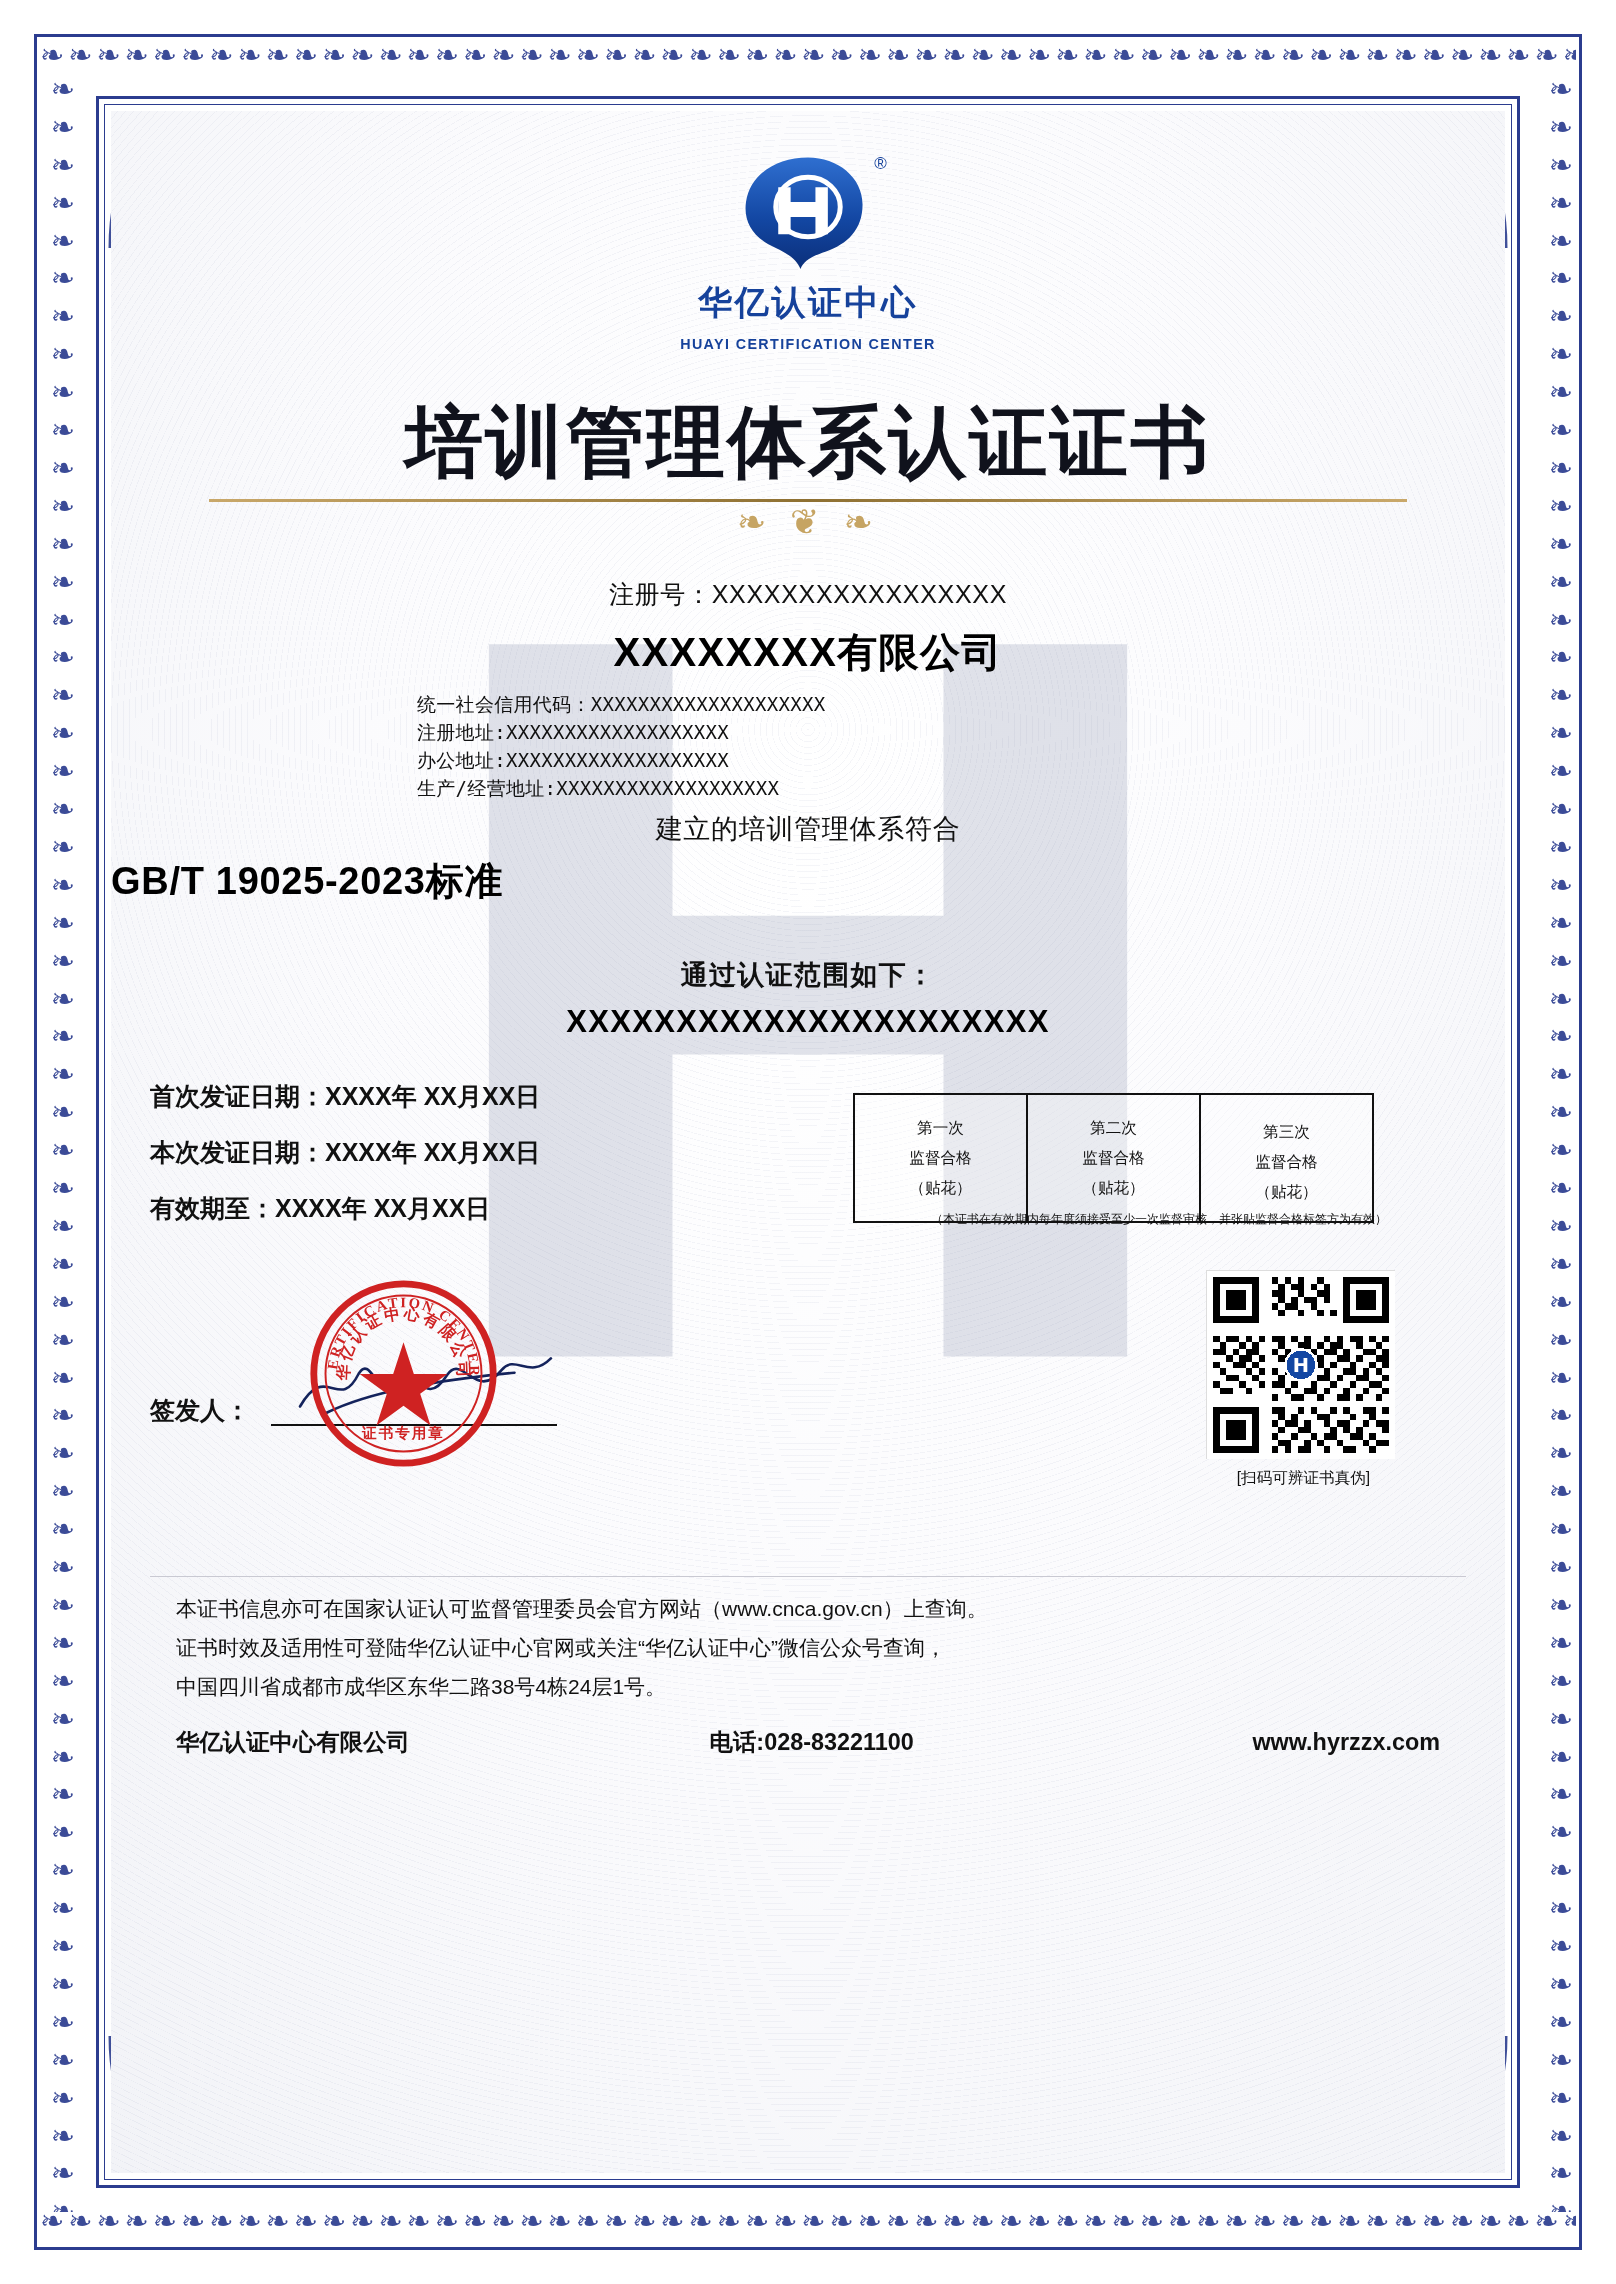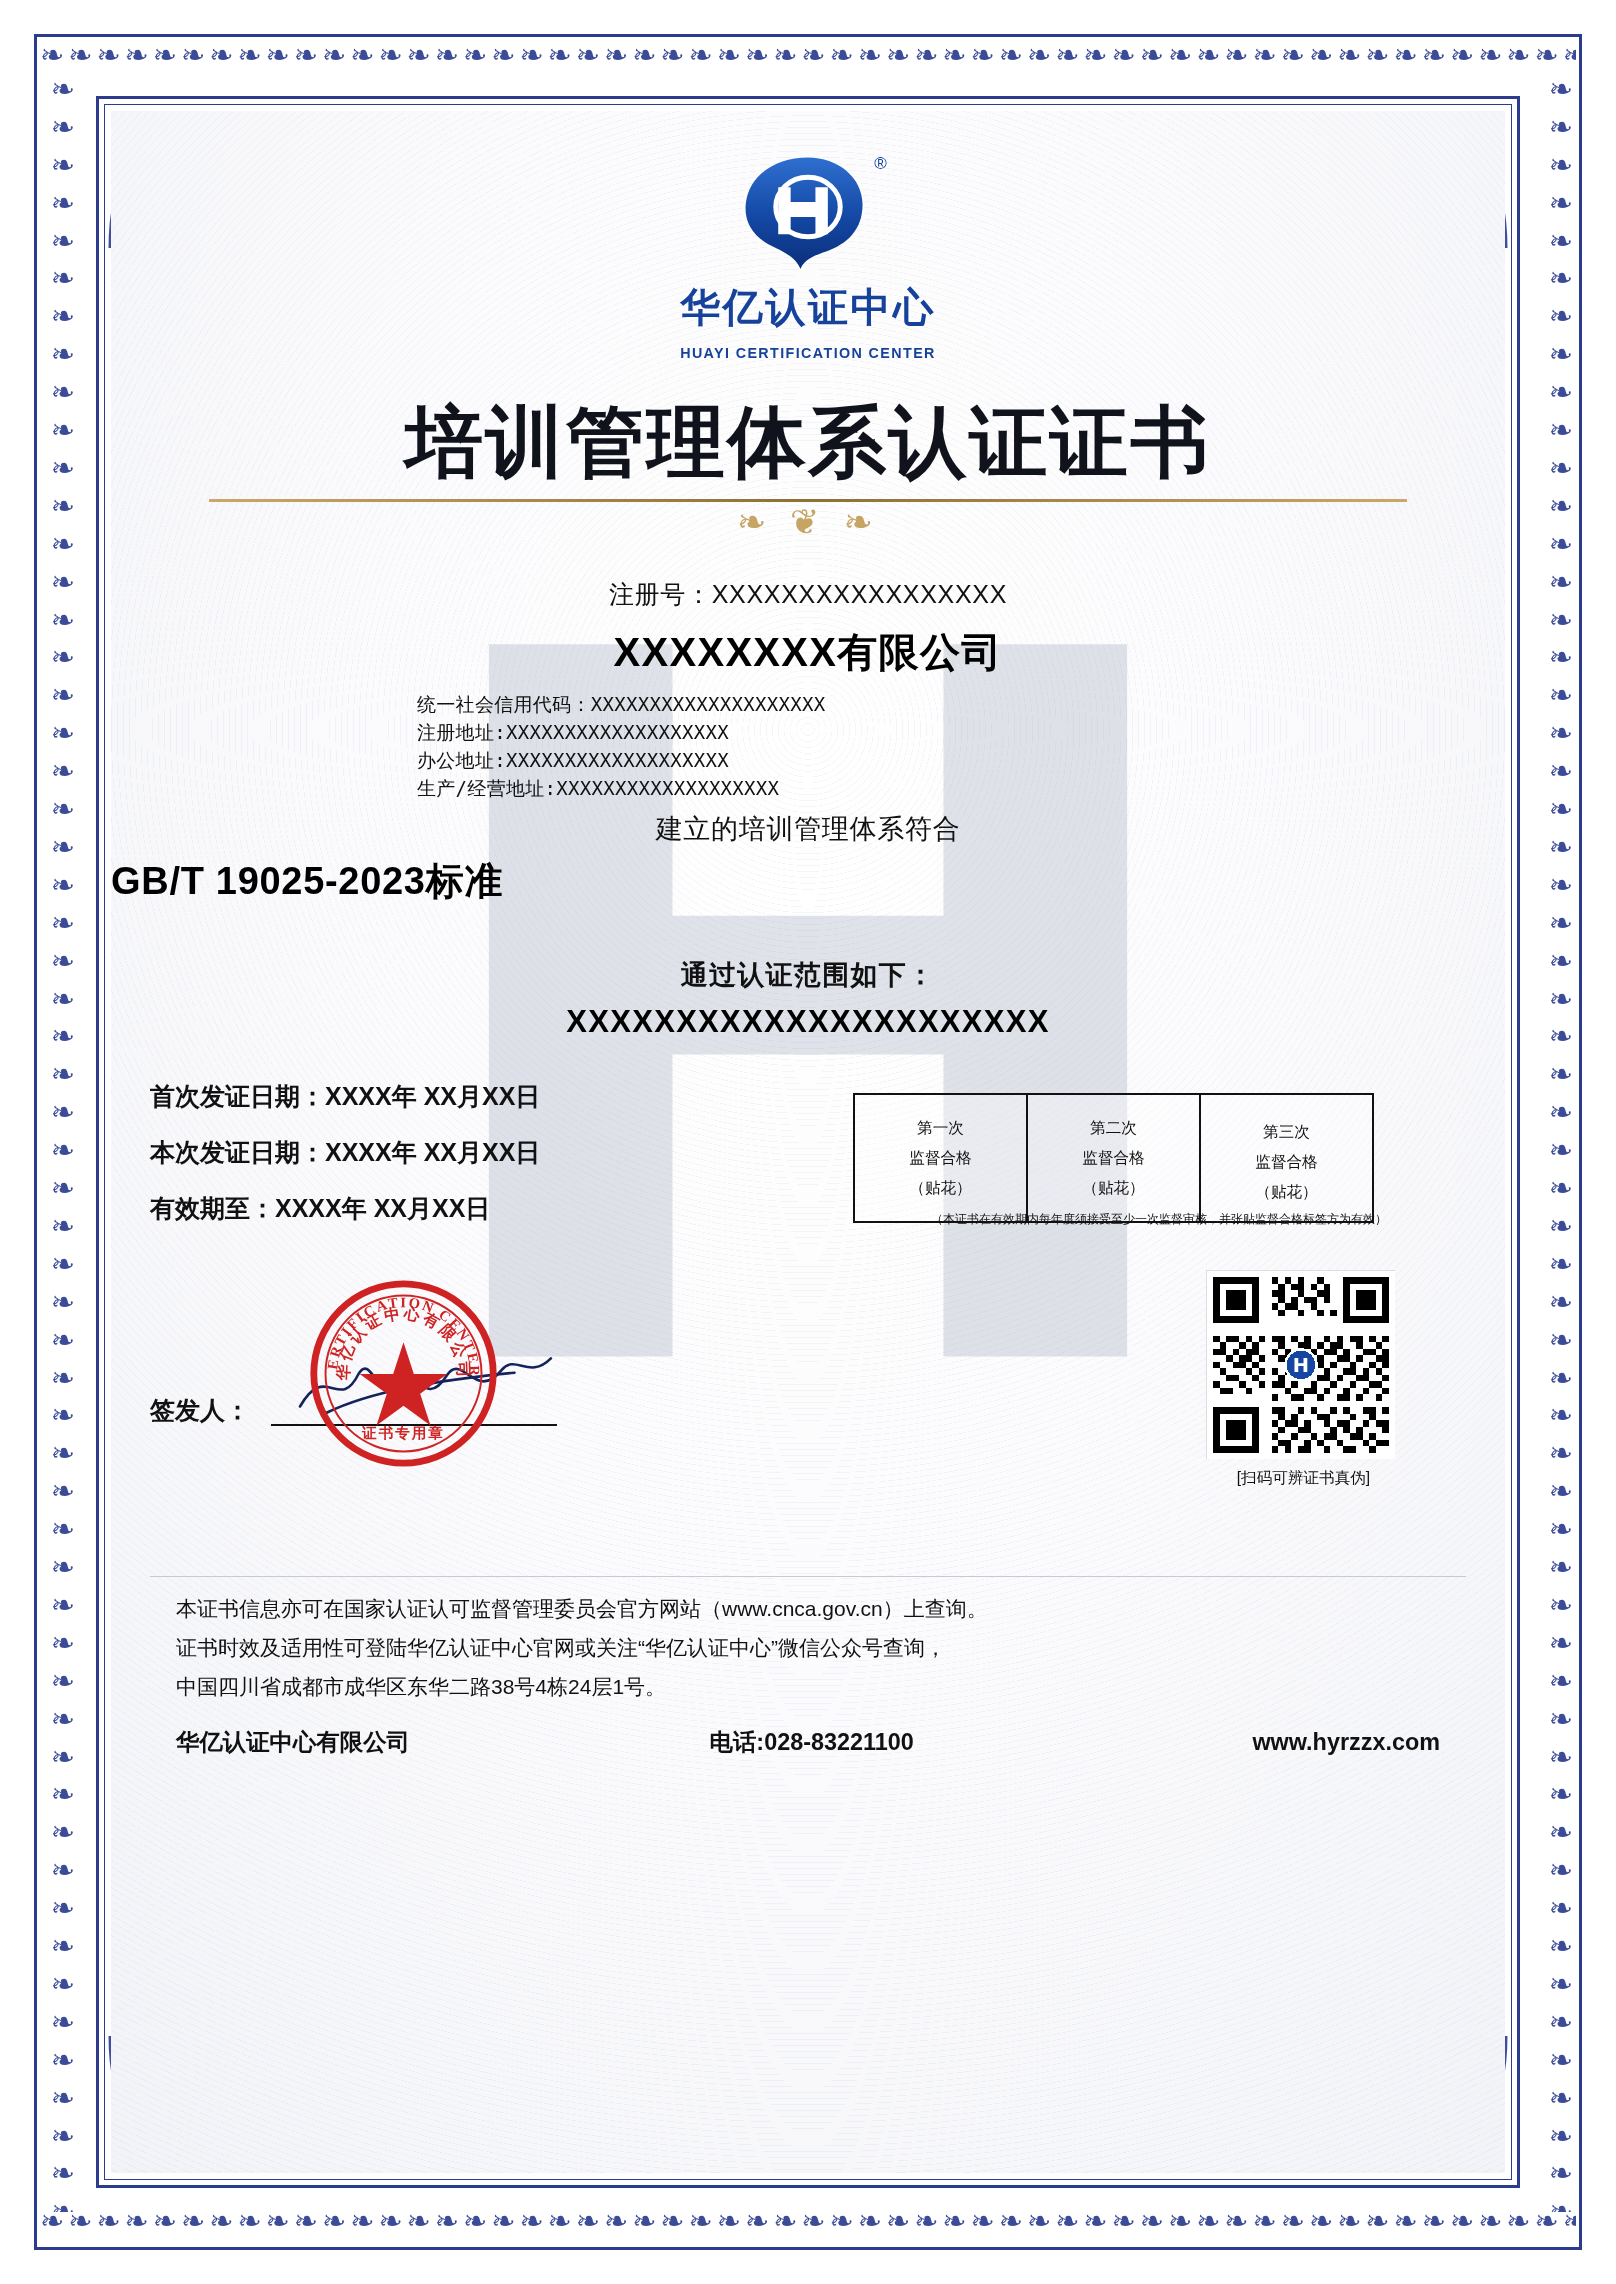--- a/index.html
+++ b/index.html
@@ -126,21 +126,21 @@
   .logo-mark svg { width: 100%; height: 100%; }
   .logo-reg {
     position: absolute;
     right: -3.9px;
     top: 3.9px;
     font-size: 17px;
     color: #16429b;
   }
   .logo-cn {
     margin-top: 3.9px;
-    font-size: 40px;
+    font-size: 34px;
     font-weight: 700;
     color: #16429b;
     letter-spacing: 2.6px;
   }
   .logo-en {
     margin-top: 10px;
     font-size: 14.3px;
     font-weight: 700;
     color: #16429b;
     letter-spacing: 1.4px;

